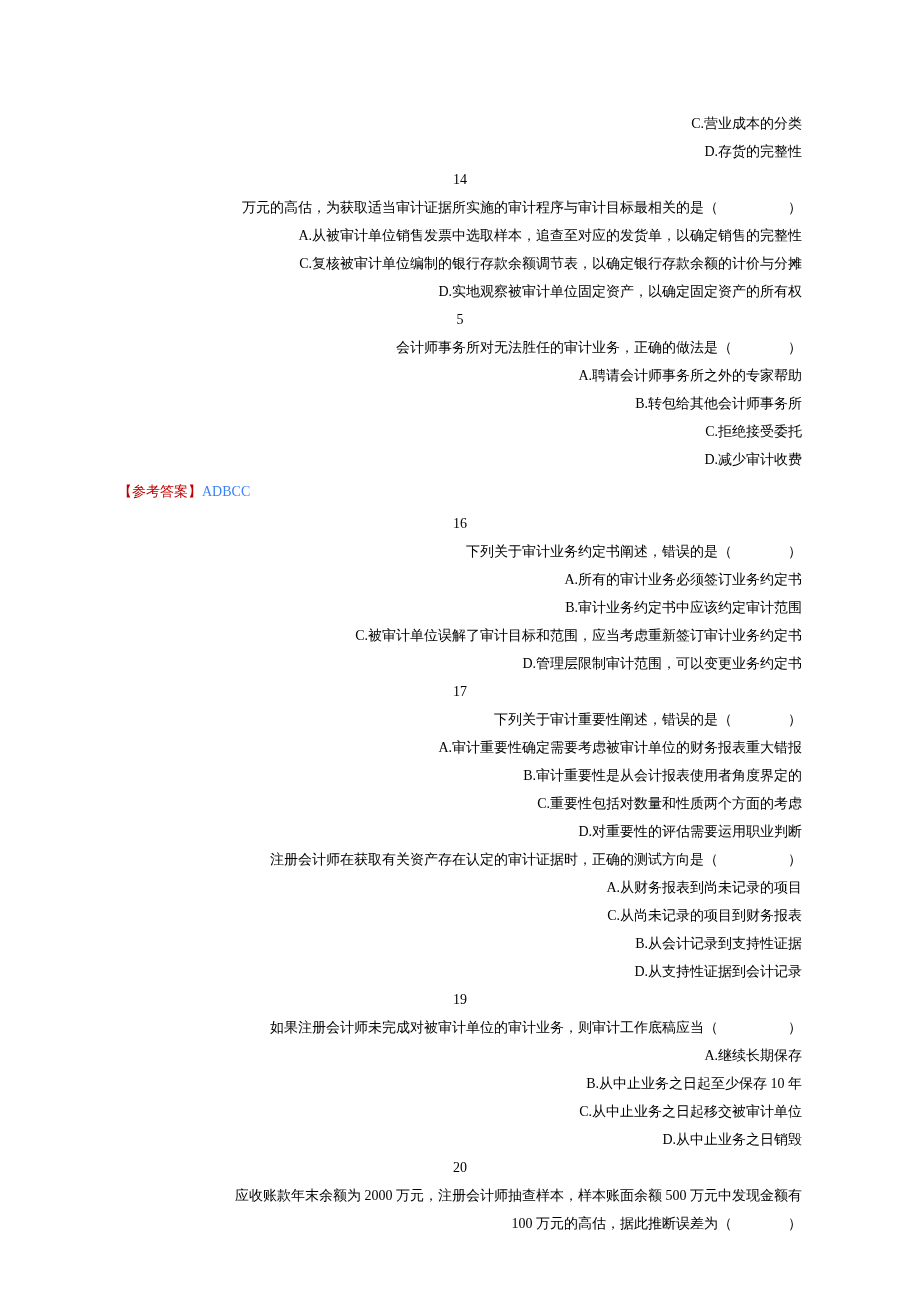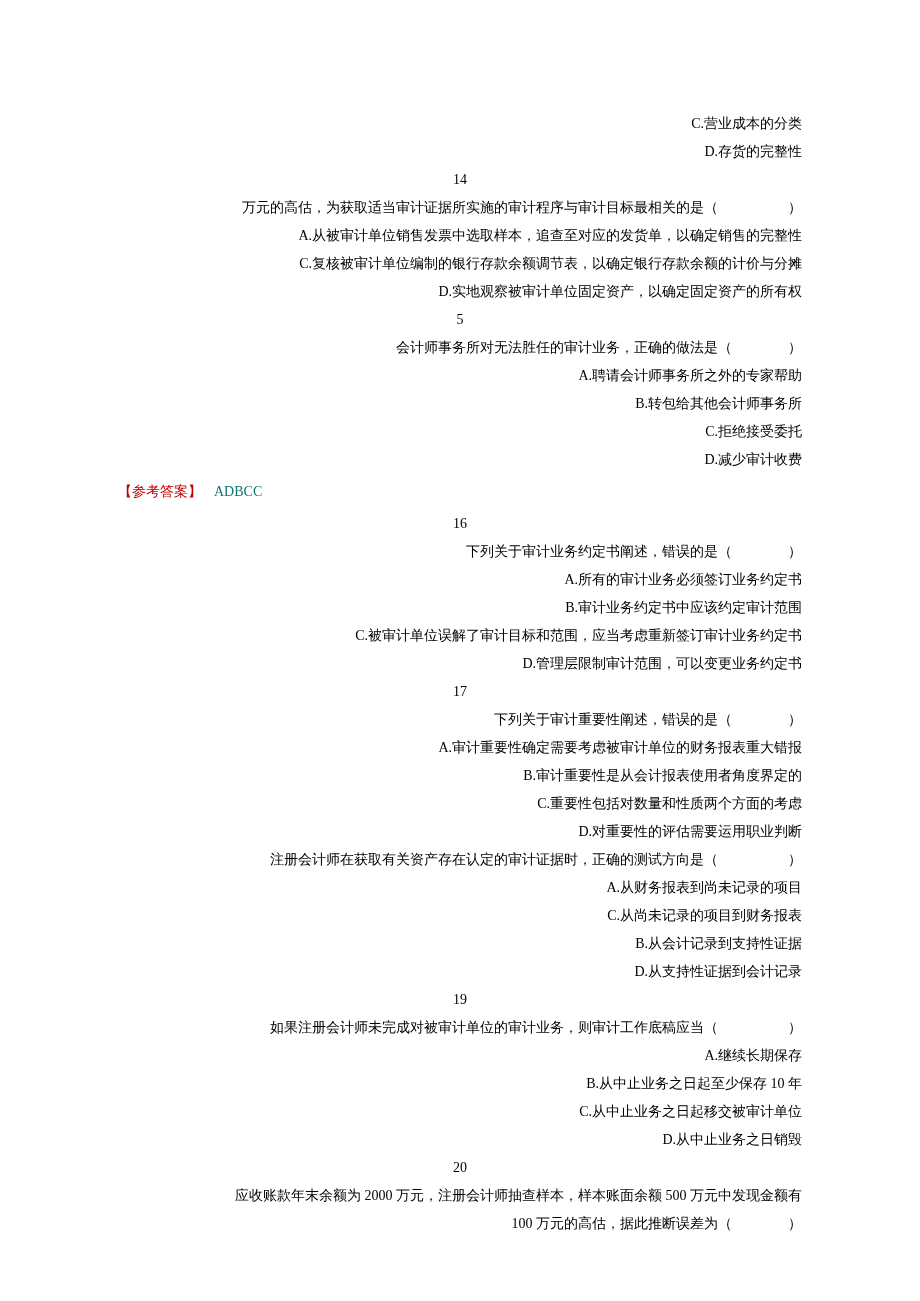--- a/index.html
+++ b/index.html
@@ -24,22 +24,22 @@
   .qnum {
     display: block;
     text-align: center;
   }
   .answer {
     color: #c00000;
     margin-top: 4px;
     margin-bottom: 4px;
   }
   .answer-key {
-    color: #0f766e;
-    margin-left: 12px;
+    color: #3b82f6;
+    margin-left: 0;
   }
   .paren {
     letter-spacing: 0;
   }
 </style>
 </head>
 <body>
 
 <div class="page">
 

